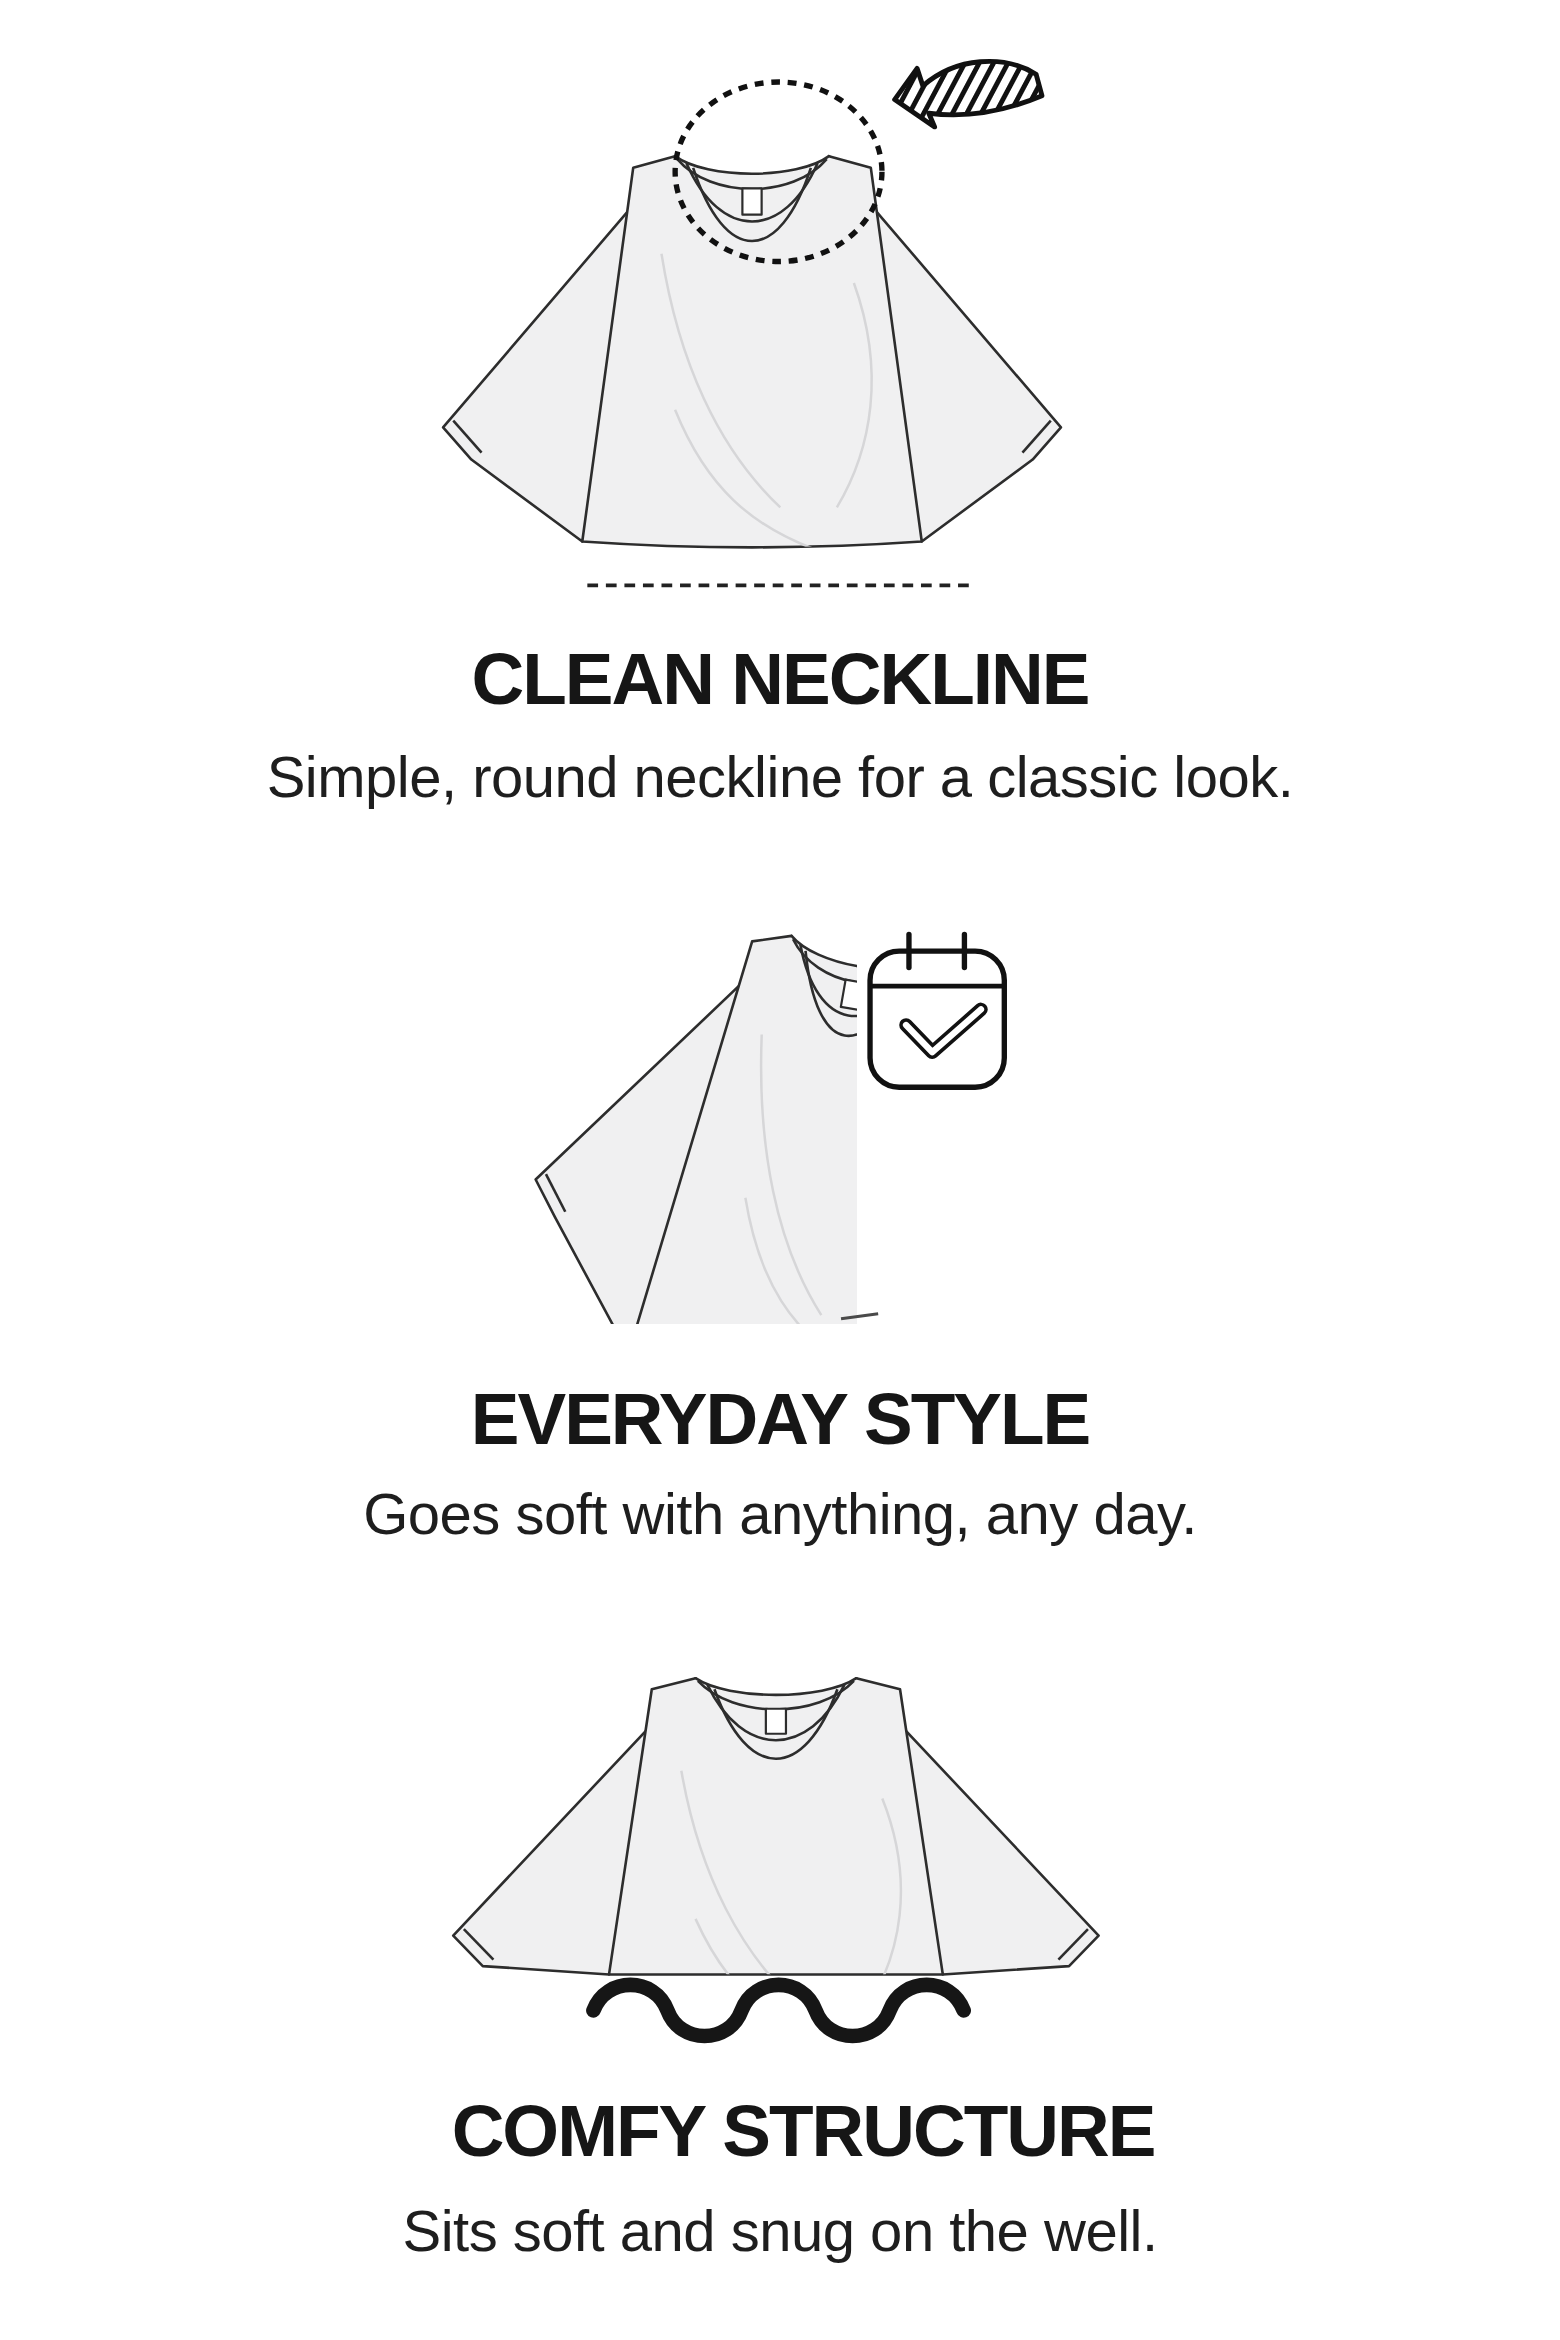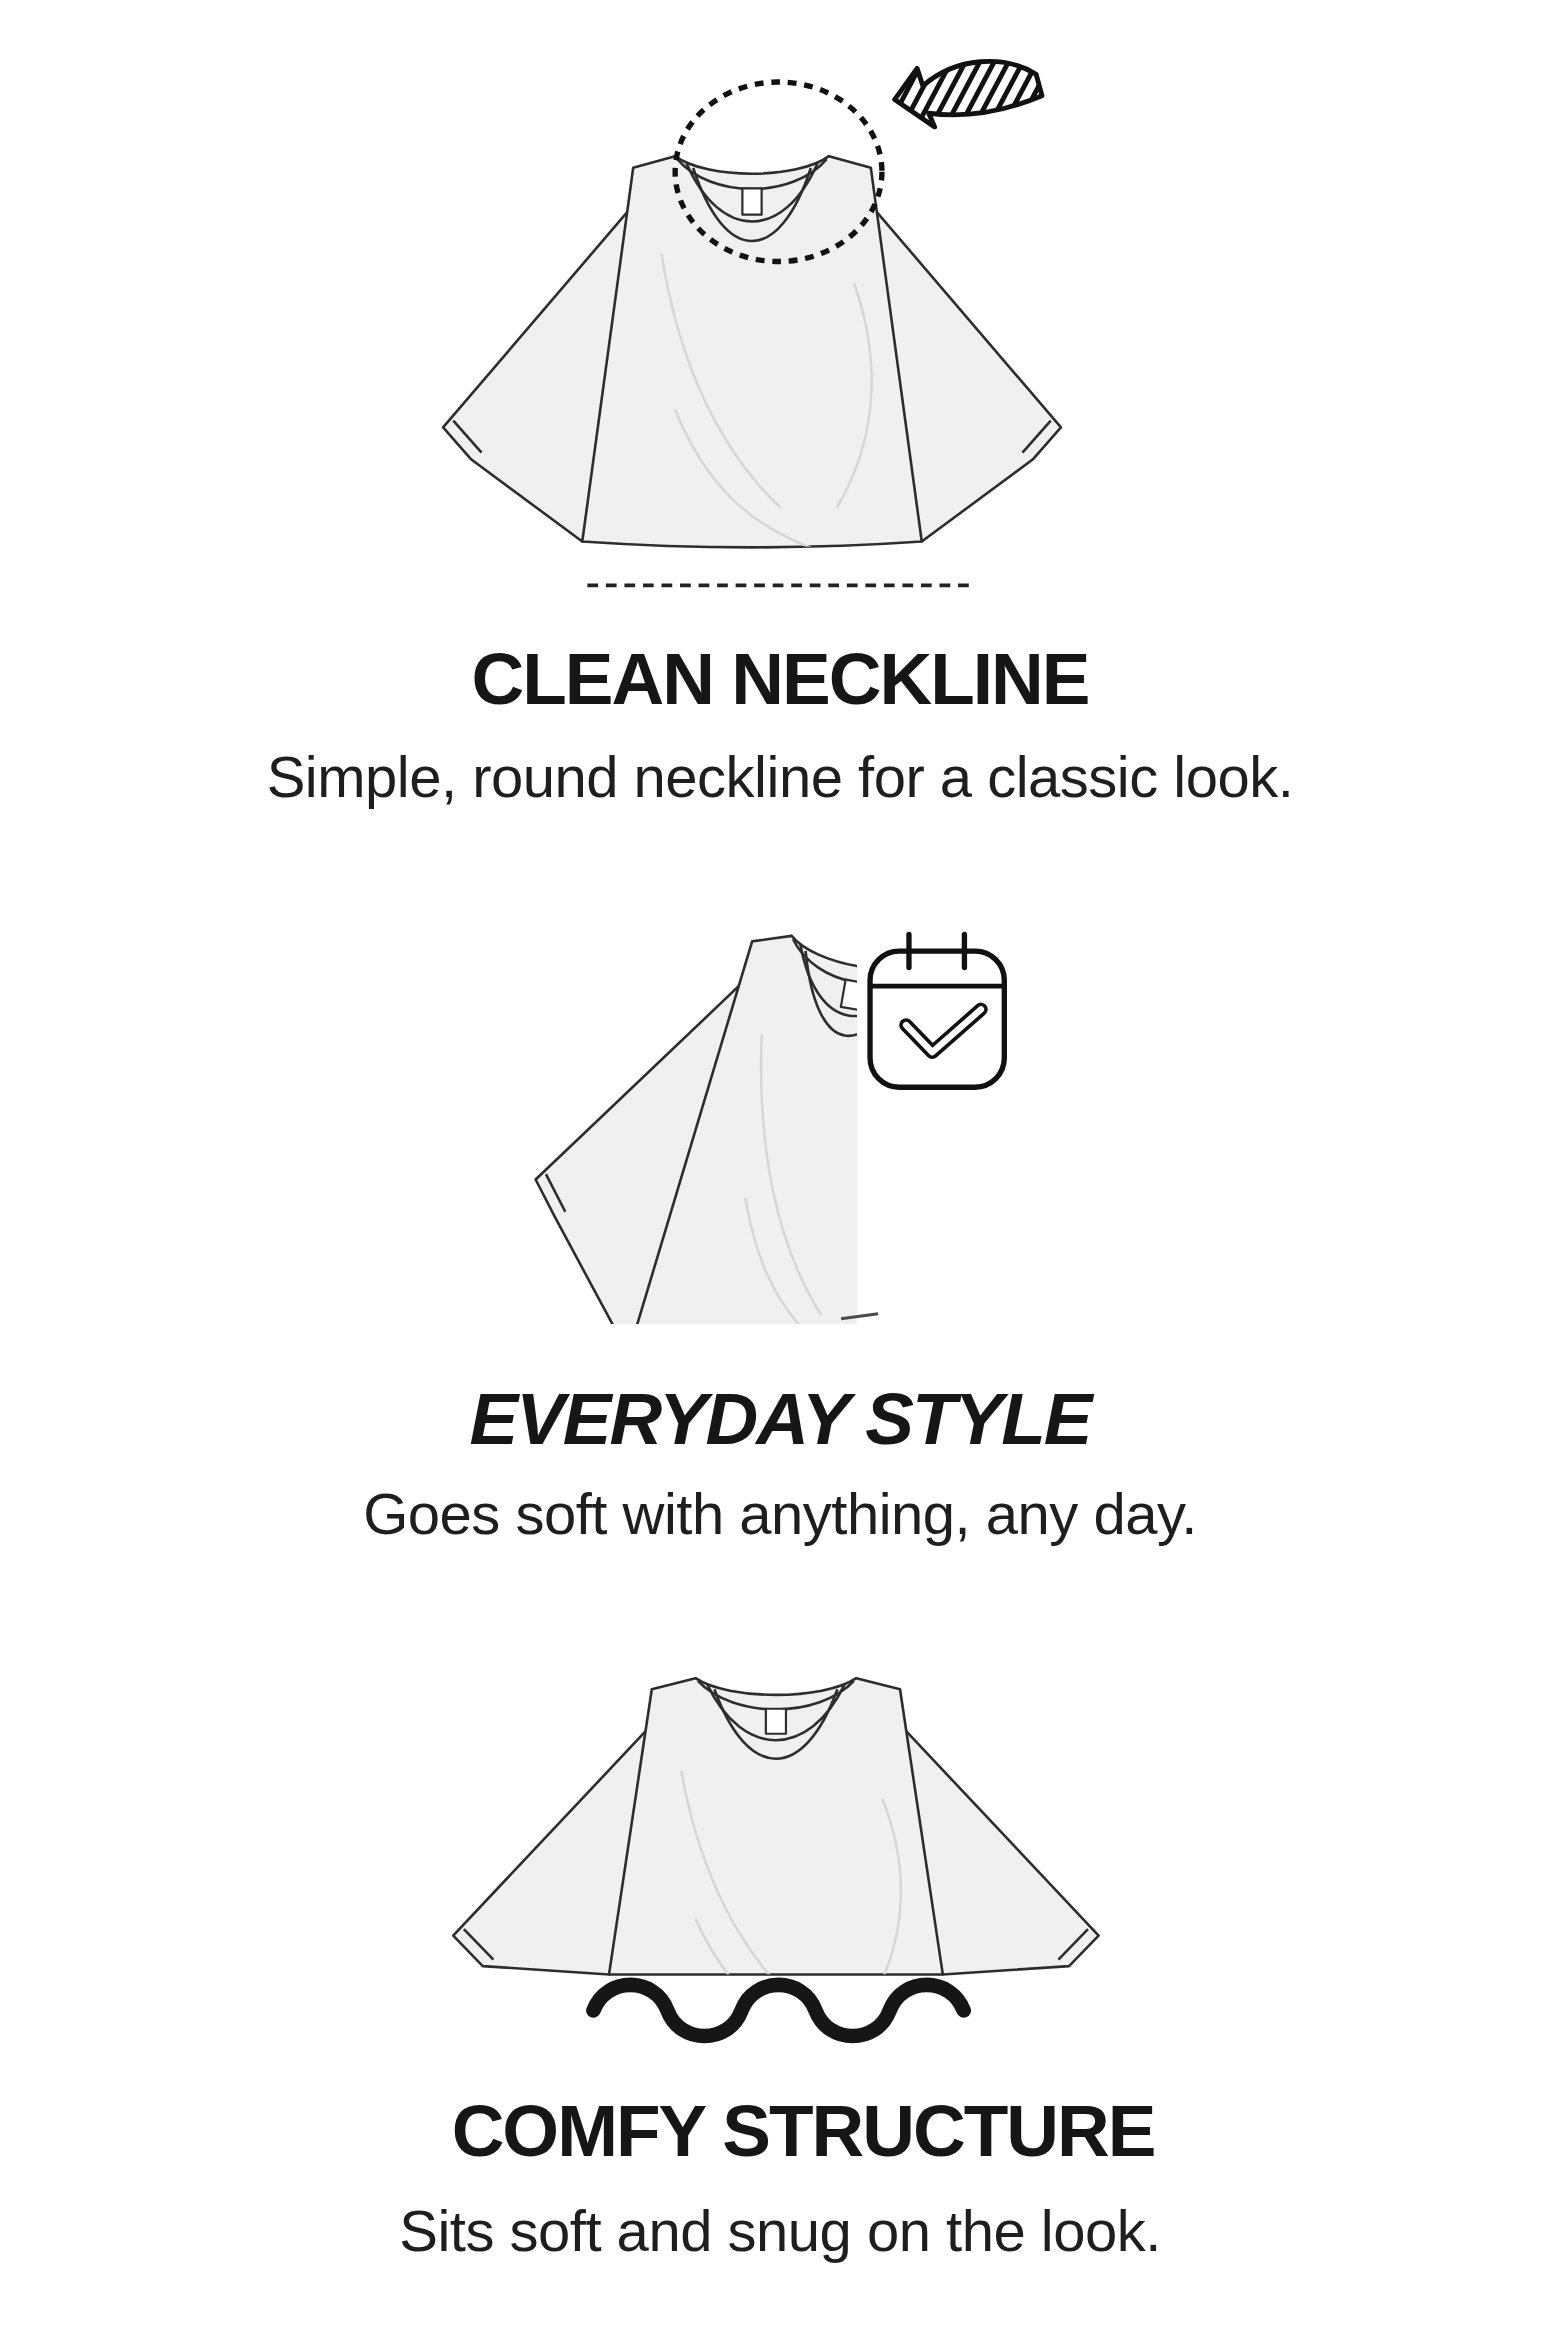--- a/index.html
+++ b/index.html
@@ -6,21 +6,21 @@
   .canvas{position:relative;width:1560px;height:2341px;background:#ffffff;overflow:hidden;
           font-family:"Liberation Sans",sans-serif;}
   .art{position:absolute;}
   .title{position:absolute;left:0;width:1560px;text-align:center;
          font-family:"Liberation Sans",sans-serif;font-weight:700;
          font-size:73px;line-height:73px;letter-spacing:-2px;color:#161616;white-space:nowrap;}
   .subtitle{position:absolute;left:0;width:1560px;text-align:center;
          font-family:"Liberation Sans",sans-serif;font-weight:400;
          font-size:58px;line-height:66px;letter-spacing:-0.5px;color:#1e1e1e;white-space:nowrap;}
   #title-1{top:642px;} #subtitle-1{top:744px;}
-  #title-2{top:1382px;font-style:italic;} #subtitle-2{top:1481px;}
+  #title-2{top:1382px;} #subtitle-2{top:1481px;}
   #title-3{top:2094px;margin-left:23px;} #subtitle-3{top:2198px;}
   #art-1{left:322px;top:39px;}
   #art-2a{left:527px;top:907px;}
   #art-2b{left:858px;top:917px;}
   #art-2c{left:834px;top:1305px;}
   #art-3{left:371px;top:1609px;}
 </style>
 </head>
 <body>
 
@@ -114,17 +114,17 @@
             <path d="M420,170 C448,260 436,340 405,400" vector-effect="non-scaling-stroke"></path>
           </g>
           <path stroke="#2d2d2d" stroke-width="2.6" vector-effect="non-scaling-stroke" stroke-linejoin="round" fill="none" d="M264,43 C294,84 366,84 396,43"></path>
           <path stroke="#2d2d2d" stroke-width="2.6" vector-effect="non-scaling-stroke" stroke-linejoin="round" fill="none" d="M272,47 C302,127 358,127 388,47"></path>
           <path stroke="#2d2d2d" stroke-width="2.6" vector-effect="non-scaling-stroke" stroke-linejoin="round" fill="none" d="M278,52 C306,152 354,152 382,52"></path>
           <rect stroke="#2d2d2d" stroke-width="2.2" vector-effect="non-scaling-stroke" stroke-linejoin="round" fill="#ffffff" x="321.5" y="73" width="17" height="27"></rect>
         </g>
         <path d="M608,2062 c13,-35 63,-35 76,0 c13,35 63,35 76,0 c13,-35 63,-35 76,0 c13,35 63,35 76,0 c13,-35 63,-35 76,0" fill="none" stroke="#161616" stroke-width="15" stroke-linecap="round"></path>
       </svg>
     <div class="title" id="title-3">COMFY STRUCTURE</div>
-    <div class="subtitle" id="subtitle-3">Sits soft and snug on the look.</div>
+    <div class="subtitle" id="subtitle-3">Sits soft and snug on the well.</div>
   </section>
 
 </div>
 
 
 </body></html>

